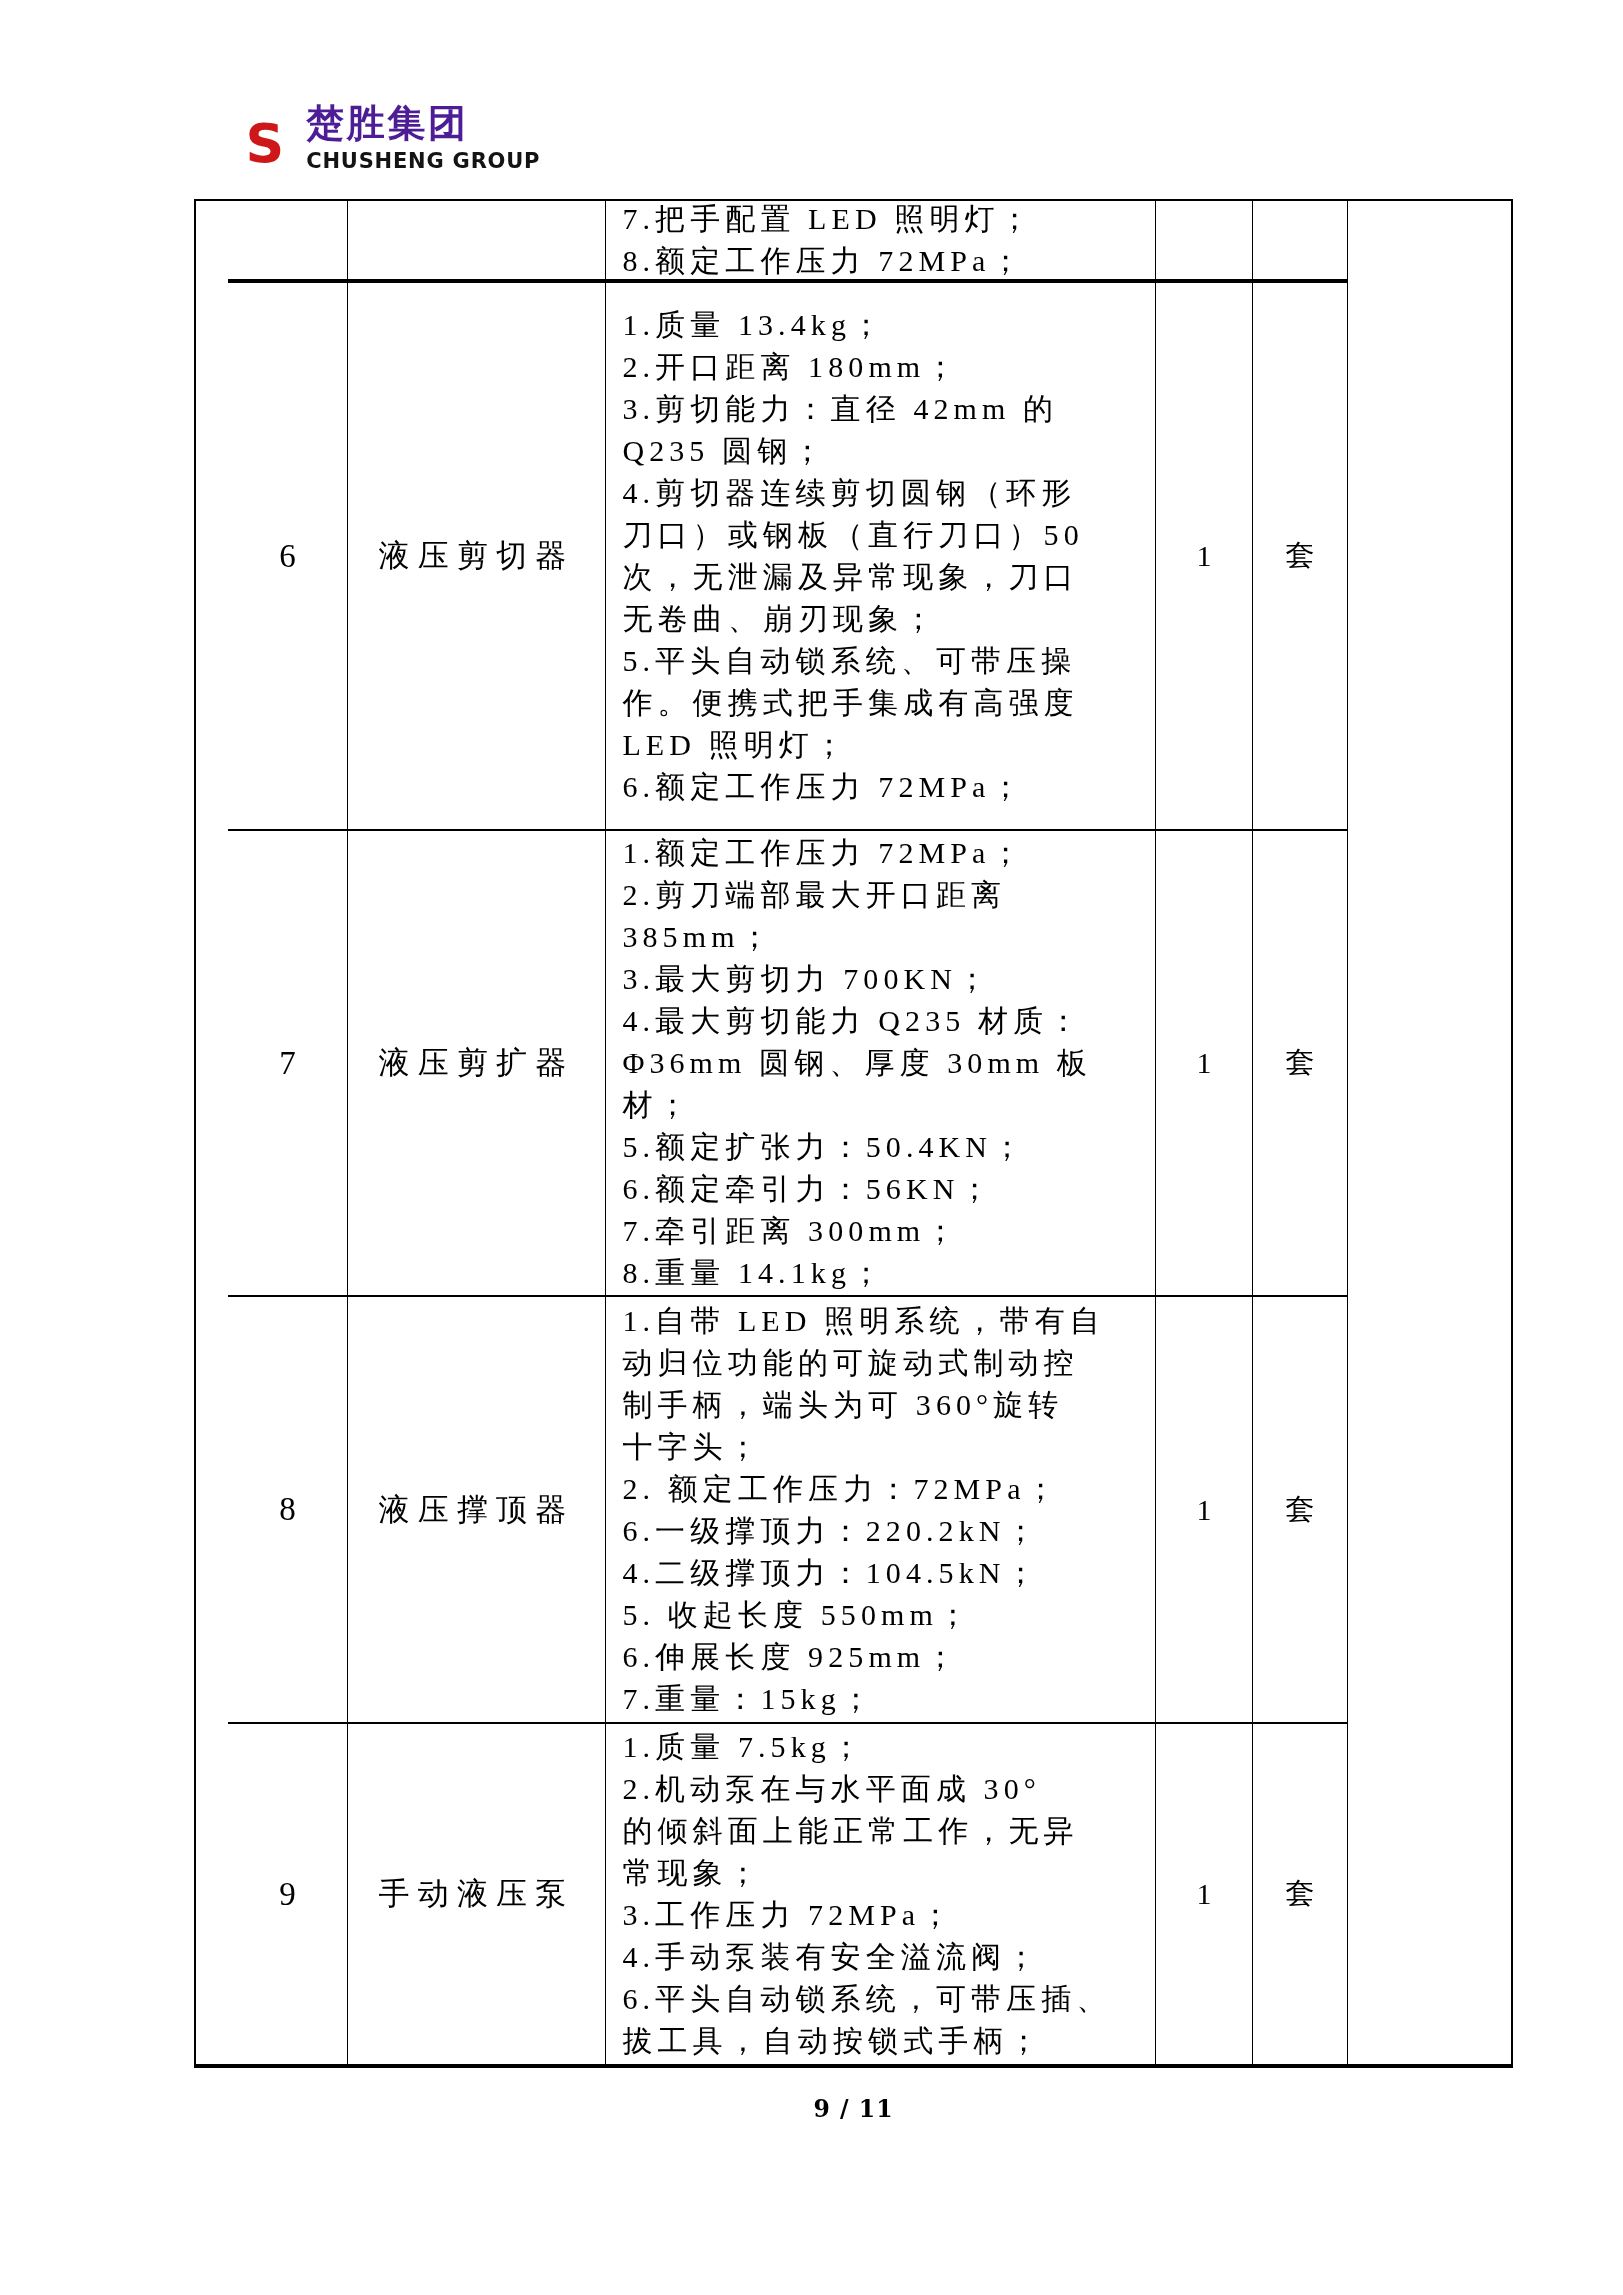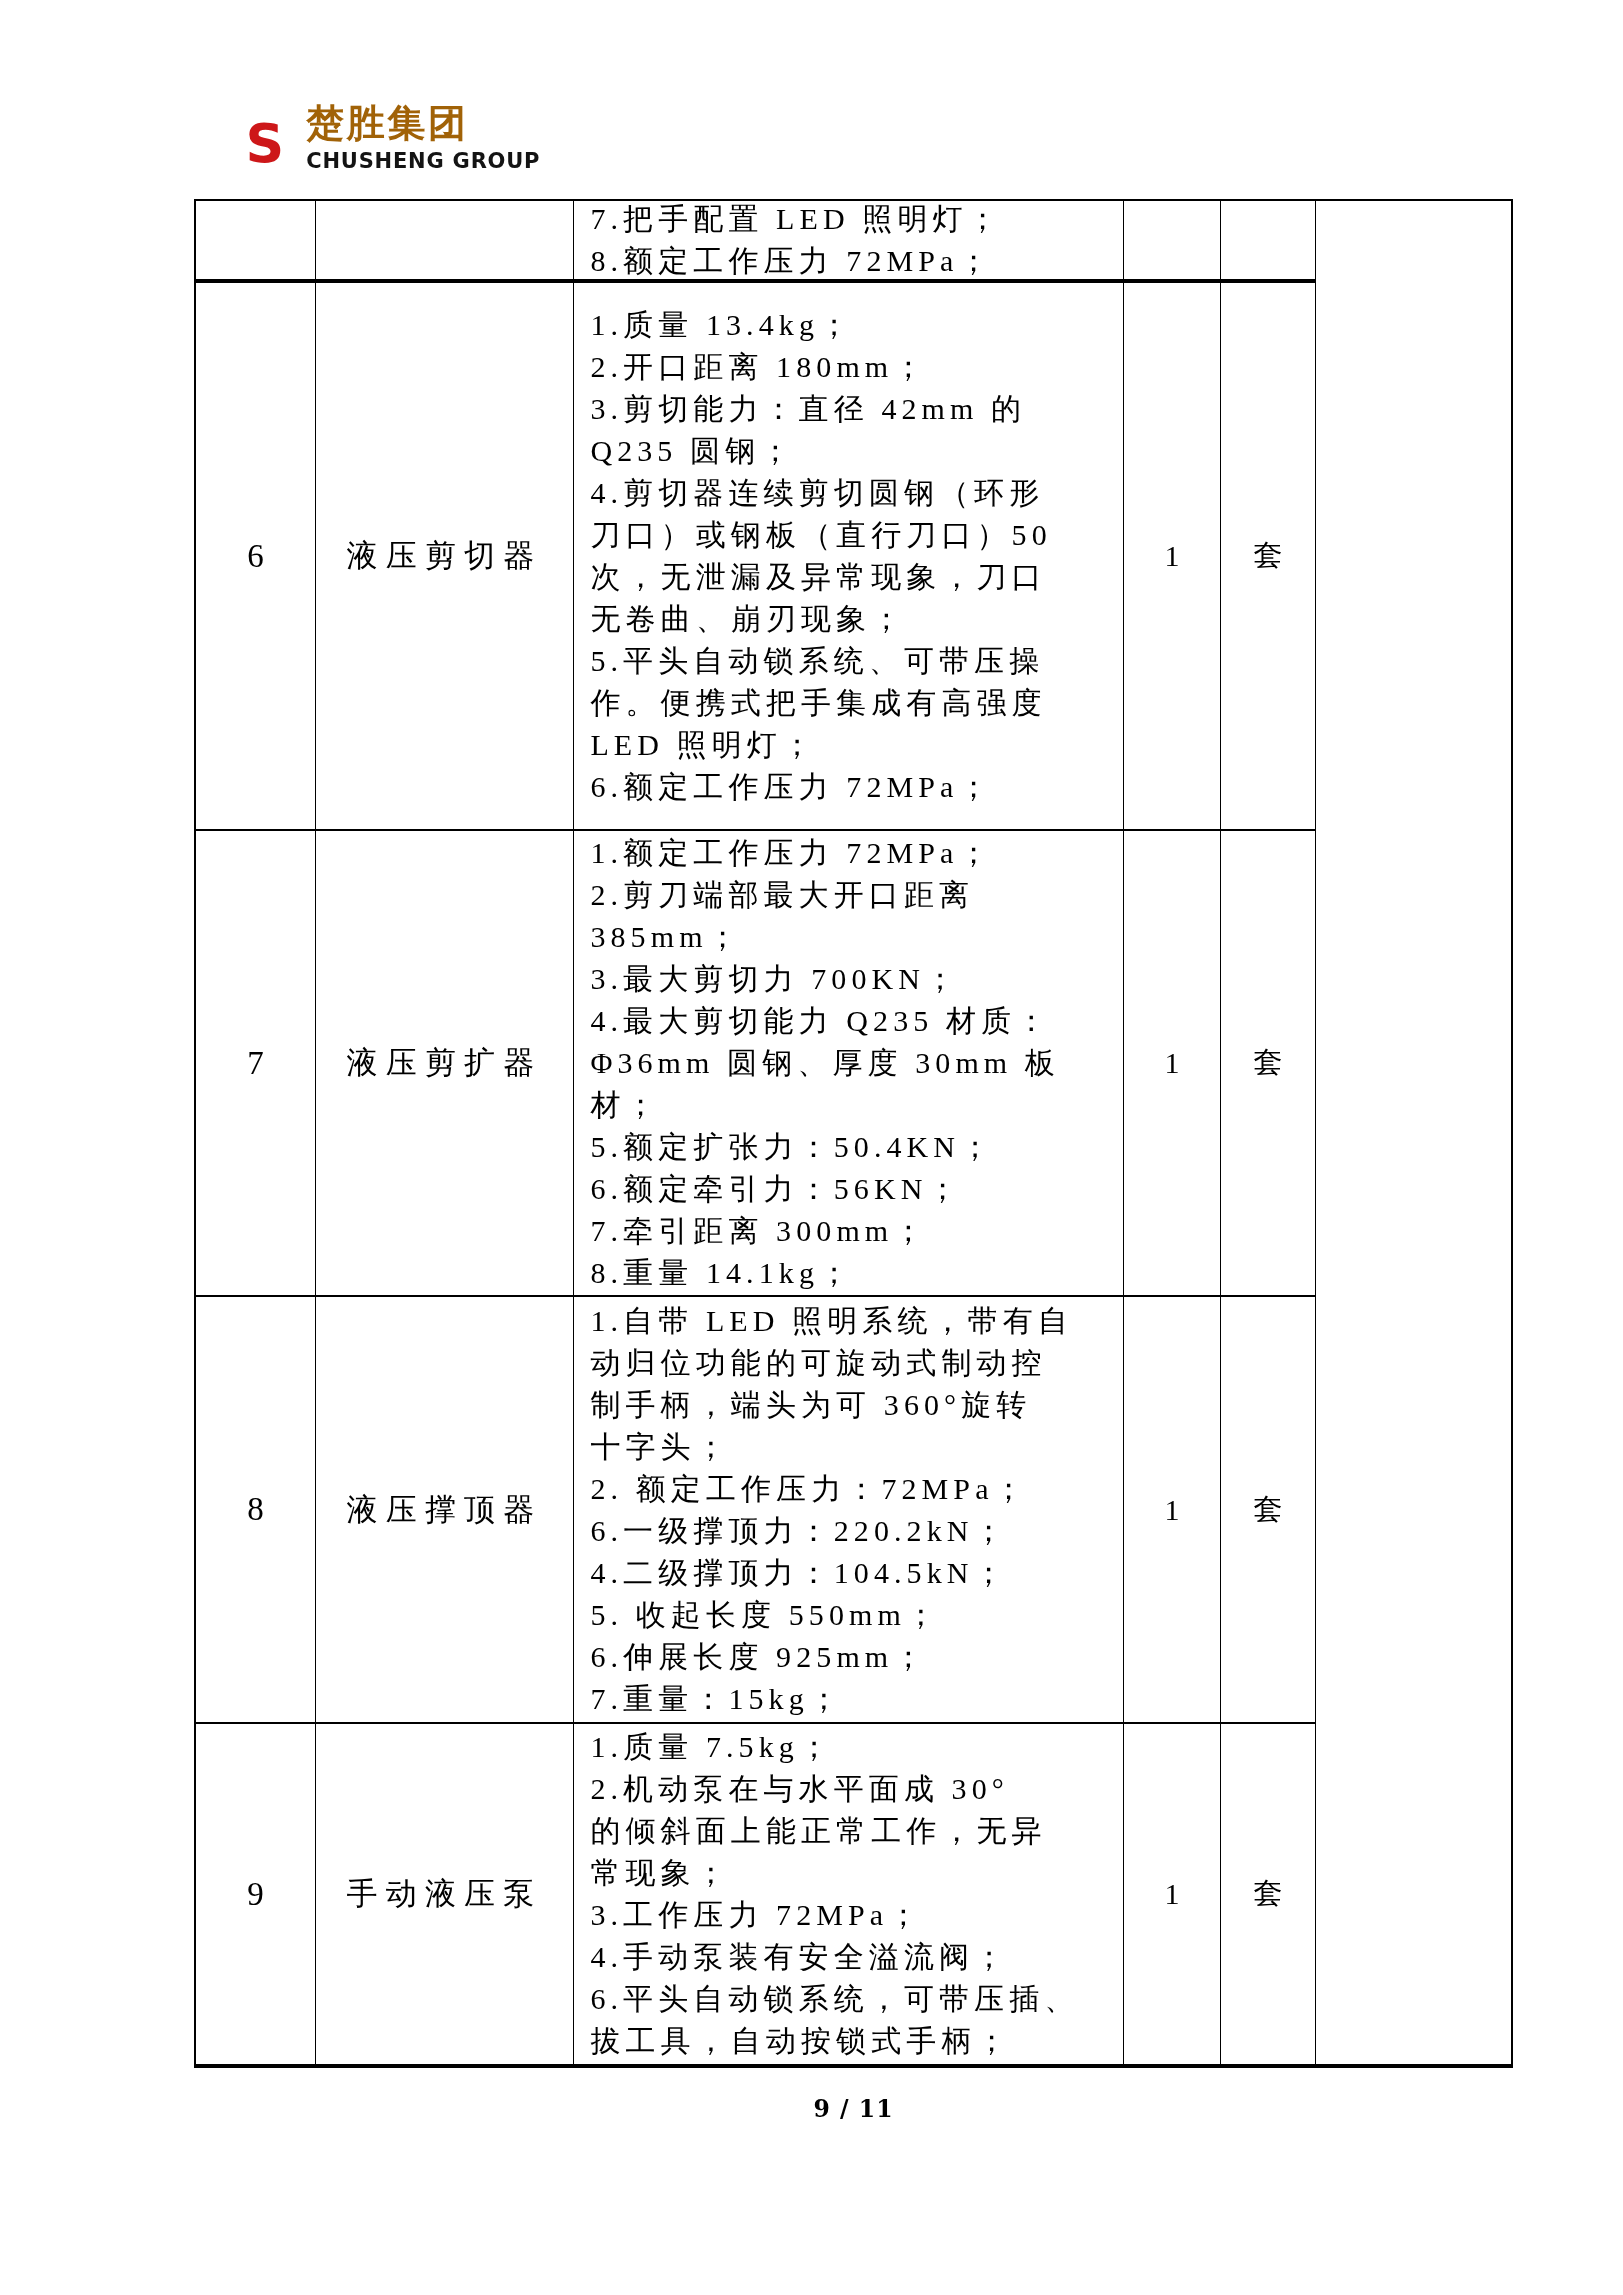--- a/index.html
+++ b/index.html
@@ -10,37 +10,38 @@
     font-family:"Liberation Serif","DejaVu Serif",serif;
     color:#000;
     overflow:hidden;
   }
   
   .logo{position:absolute;left:212px;top:102px;display:flex;align-items:flex-start;gap:10.2px;}
   .logo-mark{width:84px;height:84px;flex:0 0 auto;}
   .logo-text{display:flex;flex-direction:column;}
   .logo-cn{
     font-family:"DejaVu Sans","Liberation Sans",sans-serif;
-    font-weight:bold;font-size:38px;line-height:1.15;letter-spacing:2.6px;color:#a16207;
+    font-weight:bold;font-size:38px;line-height:1.15;letter-spacing:2.6px;color:#4c1d95;
   }
   .logo-en{
     font-family:"DejaVu Sans","Liberation Sans",sans-serif;
     font-weight:bold;font-size:21px;letter-spacing:0.8px;color:#141414;margin-top:3.1px;
   }
   
   .tbl{
     position:absolute;left:194px;top:199px;
     width:1319px;height:1869px;
     box-sizing:border-box;
     border:2px solid #000;
     border-bottom:4.6px solid #000;
     display:grid;
     grid-template-columns:120px 258px 550px 97px 95px 1fr;
     grid-template-rows:82px 548px 466px 427px auto;
     background:#fff;
+    padding-left:32px;
   }
   .c{
     box-sizing:border-box;
     border-right:1.5px solid #000;
     border-bottom:2px solid #000;
     display:flex;align-items:center;justify-content:center;
     overflow:hidden;
   }
   .c.thick{border-bottom:4.6px solid #000;}
   .c.last{border-bottom:none;}

